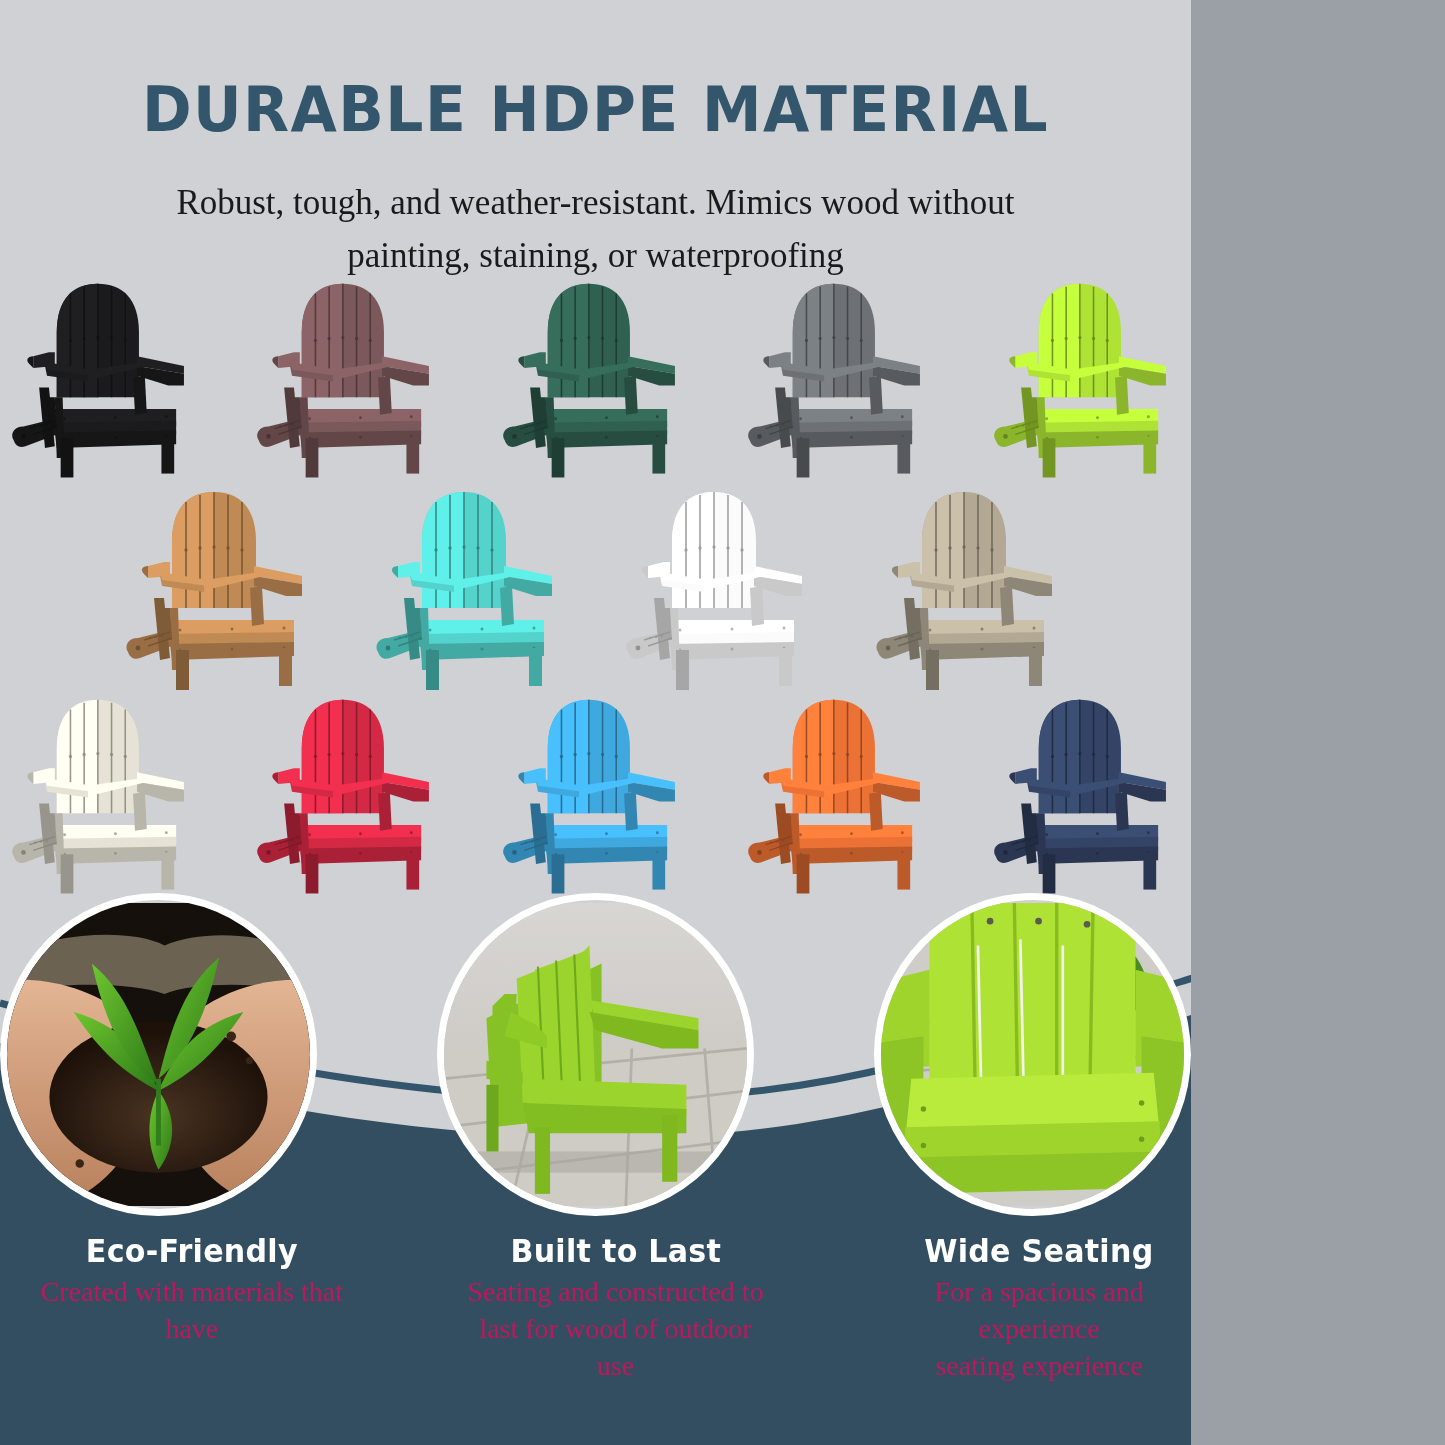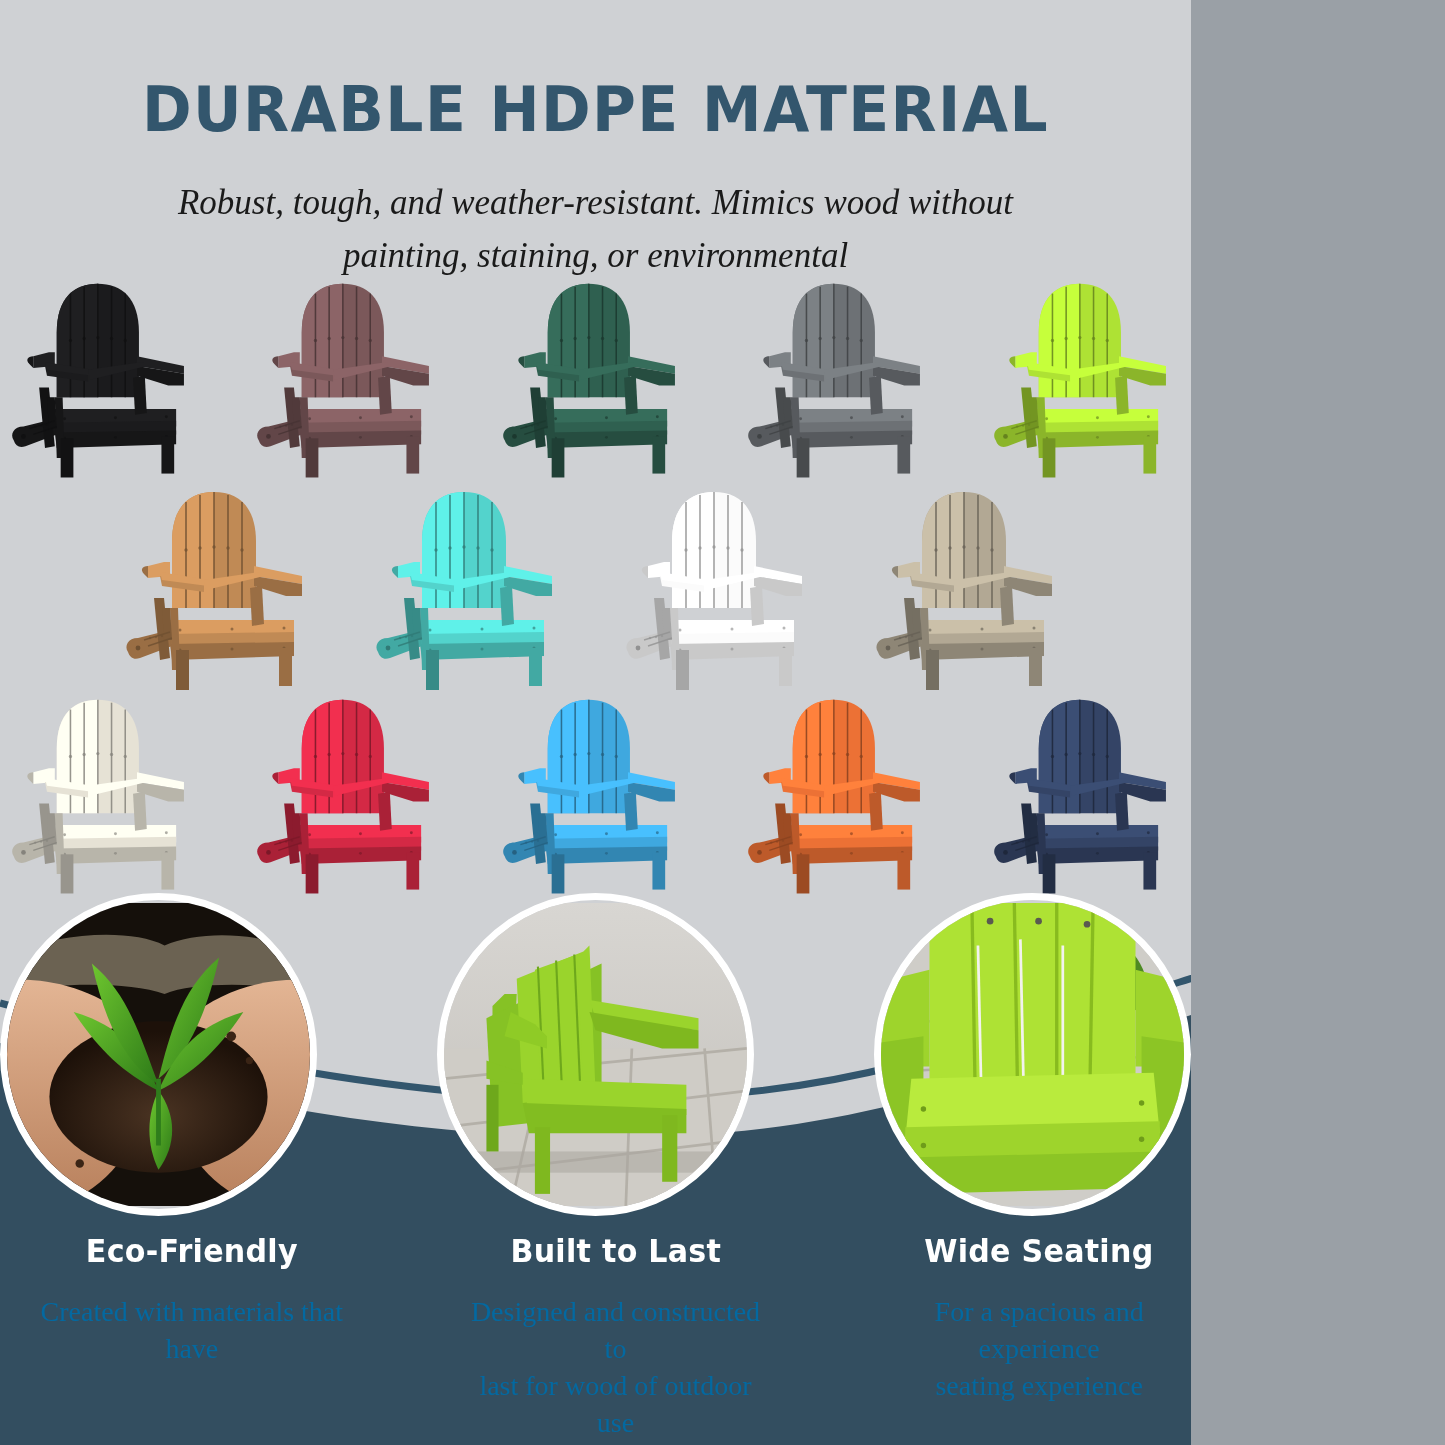--- a/index.html
+++ b/index.html
@@ -25,21 +25,20 @@
     margin-top:78px;
     line-height:1;
     transform:scaleX(0.95);
   }
   .subtitle {
     font-family:"Liberation Serif", serif;
     font-size:35px;
     color:#1a1a1a;
     line-height:1.5;
     margin-top:36px;
-    font-style:italic;
   }
 
   
   .wave { position:absolute; left:0; bottom:0; width:1445px; height:520px; }
 
   
   .grid { position:absolute; left:0; top:272px; width:100%; }
   .row { display:flex; justify-content:center; }
   .row.r1 { gap:36px; }
   .row.r2 { gap:36px; margin-top:-4px; }
@@ -61,39 +60,39 @@
   .caps { position:absolute; left:0; top:1232px; width:100%; }
   .cap-row { display:flex; justify-content:center; gap:120px;padding-left:40px; }
   .cap { width:460px; text-align:center; }
   .cap-title {
     font-family:"DejaVu Sans", sans-serif;
     font-weight:700; font-size:32px; color:#ffffff;
     letter-spacing:0.3px; transform:scaleX(0.94);
   }
   .cap-body {
     font-family:"Liberation Serif", serif;
-    font-size:28px; color:#0369a1; line-height:1.32;
-    margin-top:24px;
+    font-size:28px; color:#be185d; line-height:1.32;
+    margin-top:4px;
   }
 </style>
 </head>
 <body>
 
 <div class="page">
 
   <svg class="wave" viewBox="0 0 1445 520" preserveAspectRatio="none">
     <path d="M0,118 C300,200 620,250 900,178 C1100,126 1290,52 1445,12 L1445,520 L0,520 Z" fill="#334e60"></path>
     <path d="M0,78 C300,160 620,212 900,140 C1100,88 1290,16 1445,-20" fill="none" stroke="#33566d" stroke-width="7"></path>
   </svg>
 
   <div class="header">
     <div class="title">DURABLE HDPE MATERIAL</div>
     <div class="subtitle">
       <div>Robust, tough, and weather-resistant. Mimics wood without</div>
-      <div>painting, staining, or environmental</div>
+      <div>painting, staining, or waterproofing</div>
     </div>
   </div>
 
   <div class="grid">
     <div class="row r1">
         <div class="slot">
   <svg viewBox="0 0 214 212">
     <g>
       <path d="M58,62 C58,26 76,12 100,12 C124,12 142,26 142,62 L142,128 L58,128 Z" fill="#1b1b1d"></path>
       <path d="M58,62 C58,26 76,12 100,12 L100,128 L58,128 Z" fill="#1f1f21"></path>
@@ -1142,21 +1141,21 @@
       <div class="cap">
         <div class="cap-title">Eco-Friendly</div>
         <div class="cap-body">
           <div>Created with materials that have</div>
         </div>
       </div>
 
       <div class="cap">
         <div class="cap-title">Built to Last</div>
         <div class="cap-body">
-          <div>Designed and constructed to</div>
+          <div>Seating and constructed to</div>
           <div>last for wood of outdoor use</div>
         </div>
       </div>
 
       <div class="cap">
         <div class="cap-title">Wide Seating</div>
         <div class="cap-body">
           <div>For a spacious and experience</div>
           <div>seating experience</div>
         </div>

